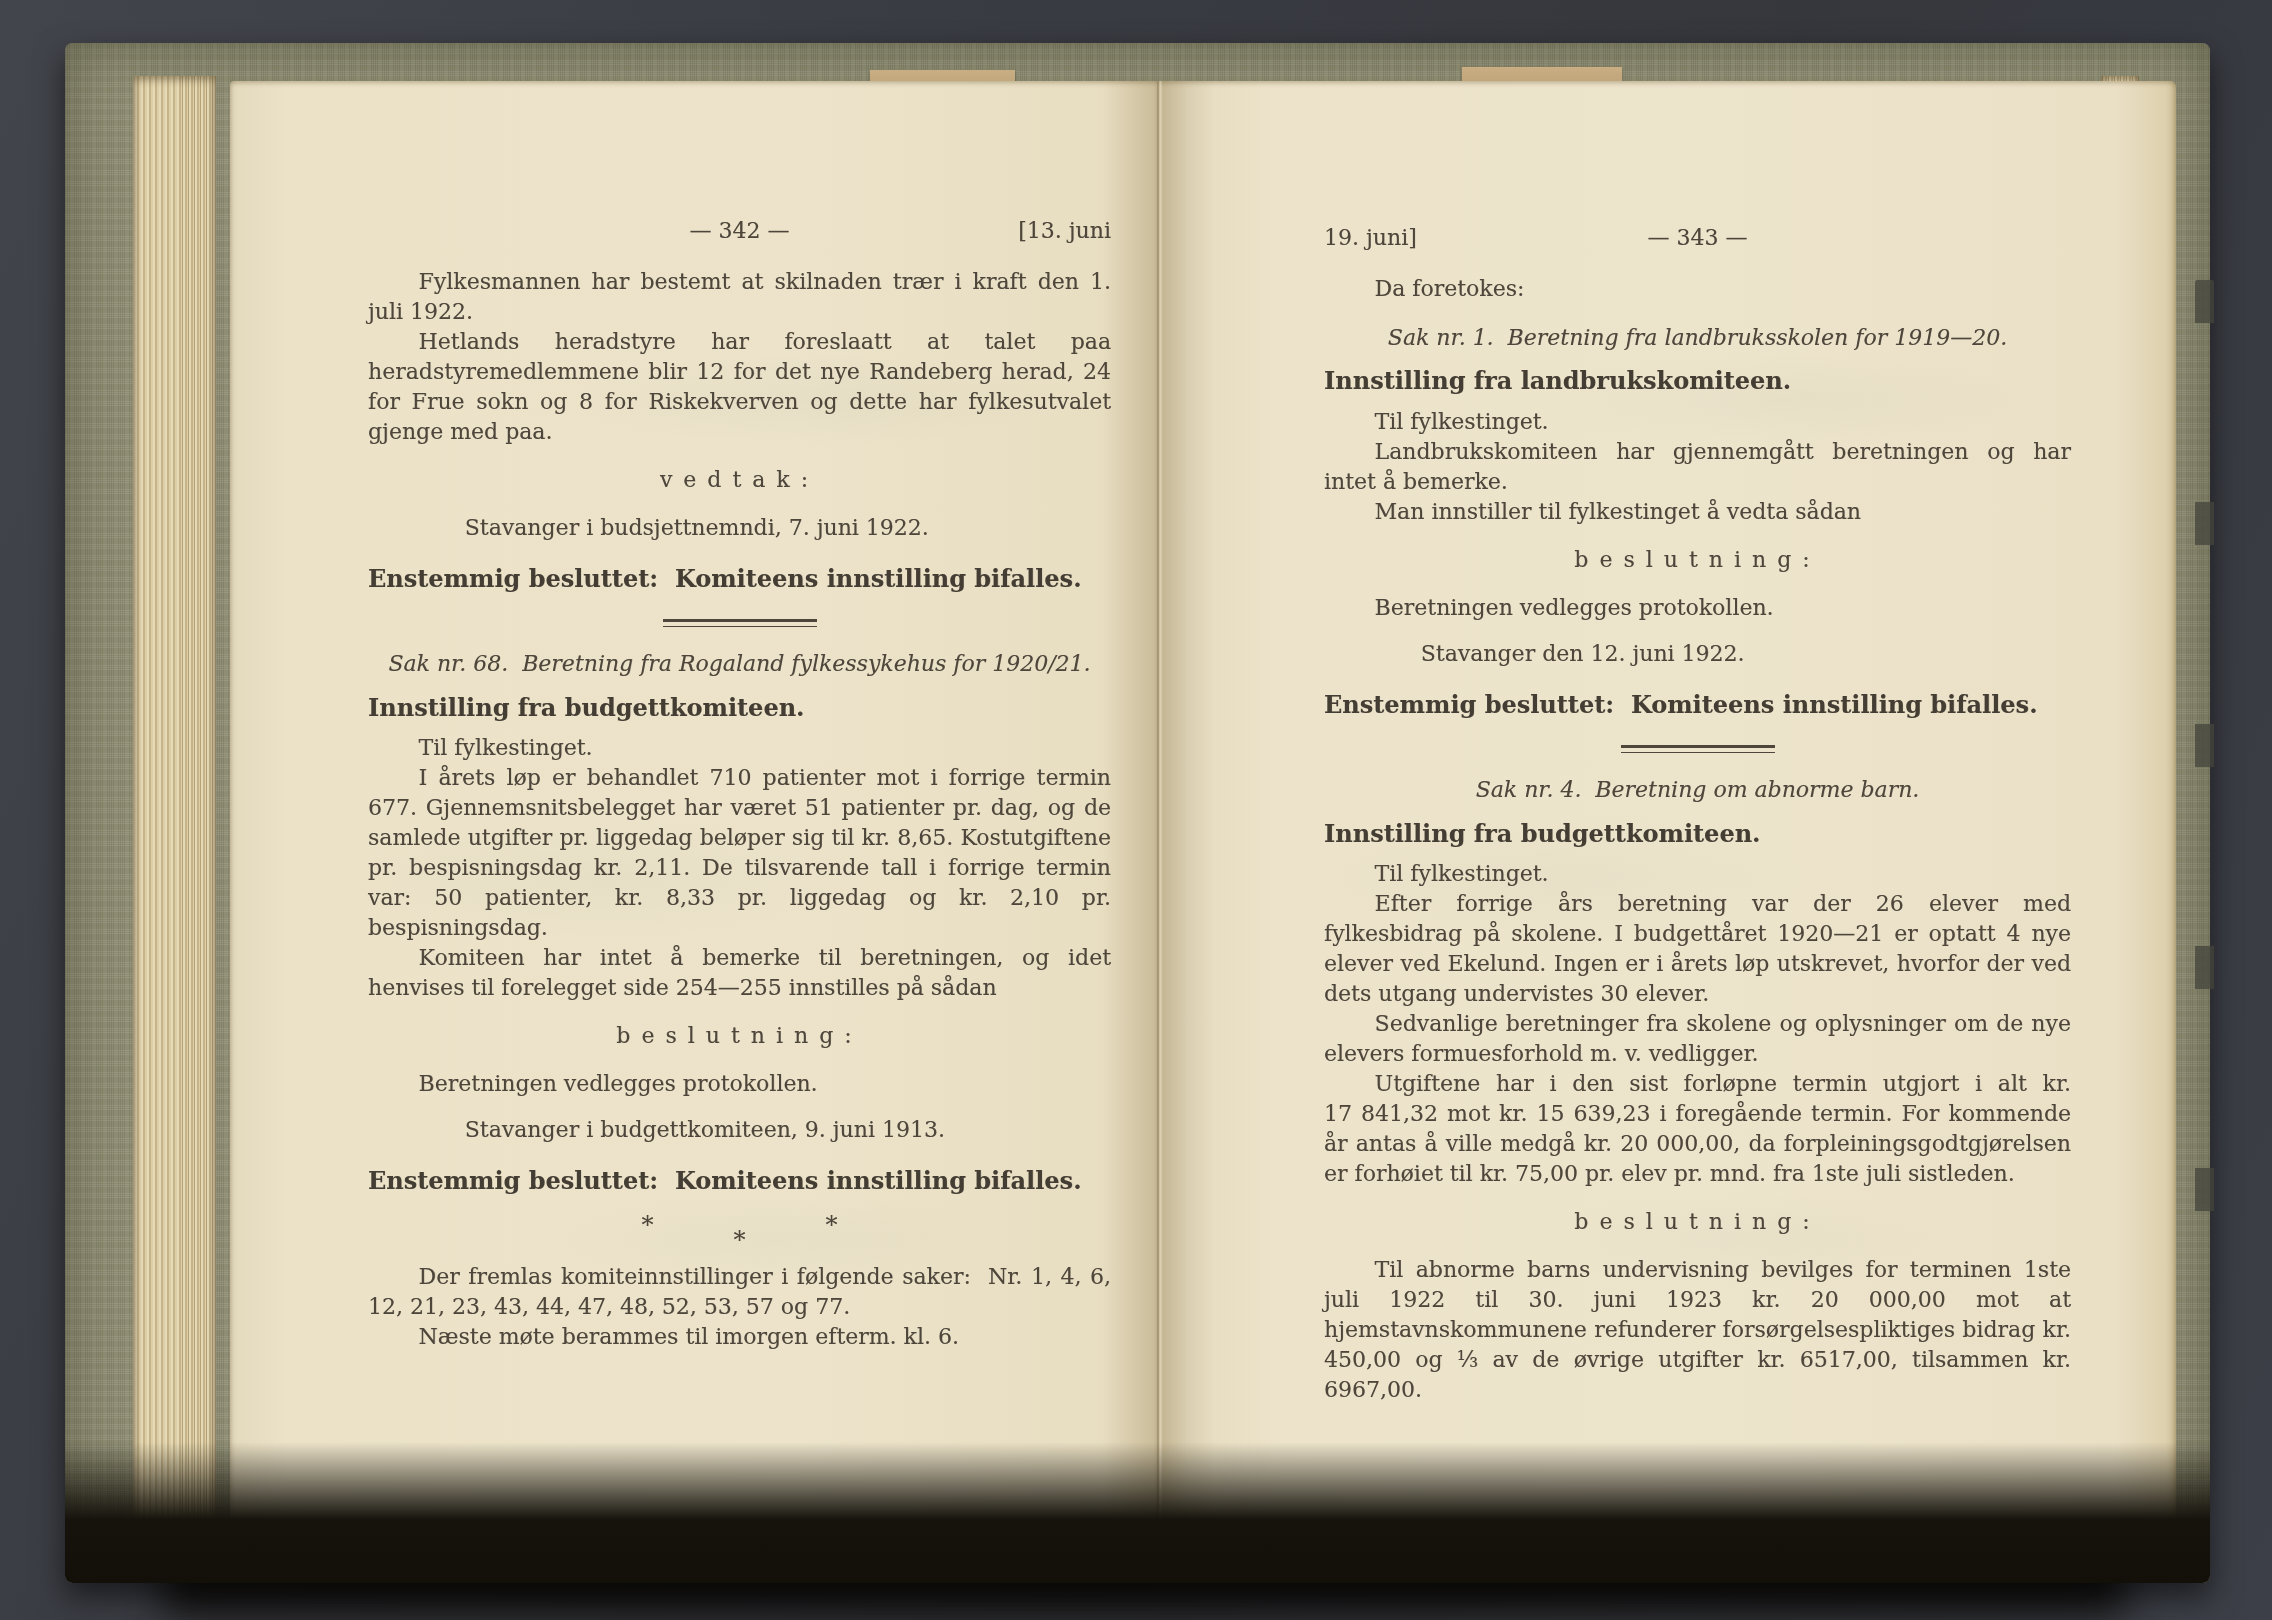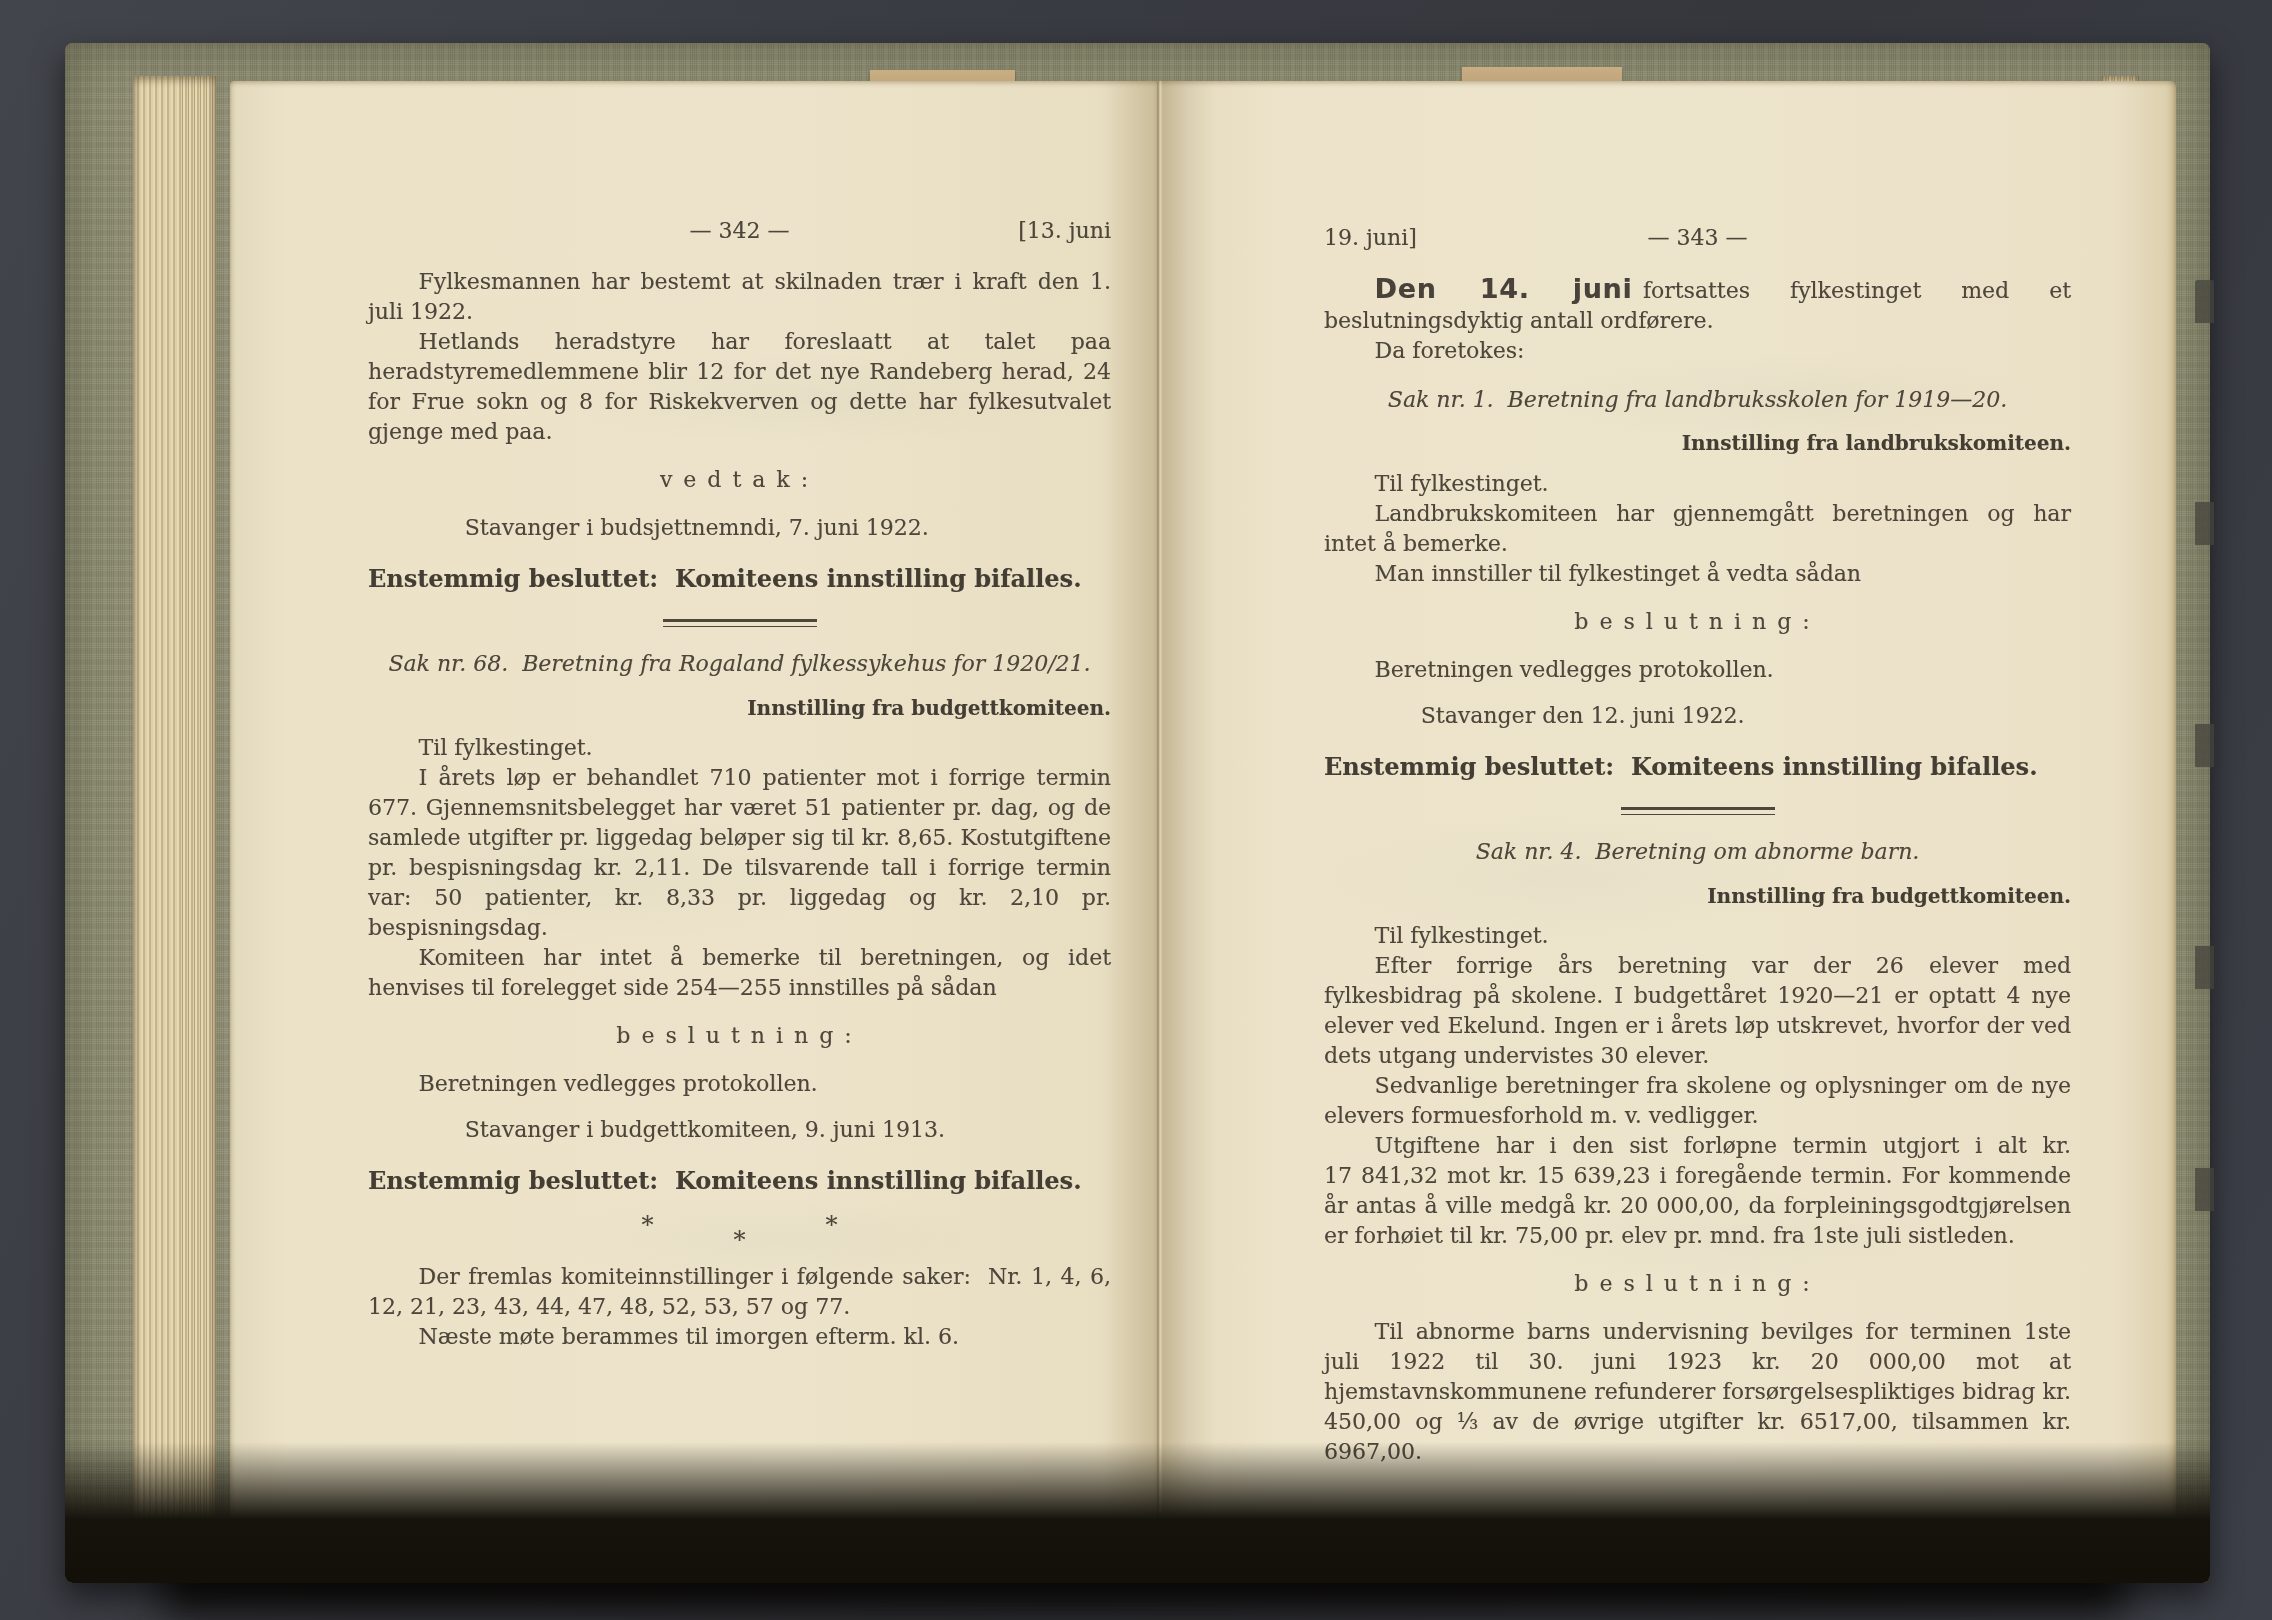--- a/index.html
+++ b/index.html
@@ -54,21 +54,21 @@
   .hdr-center{text-align:center;}
   .hdr-rightcell{text-align:right;}
   .hdr-leftcell{text-align:left;}
   .p{margin:0;text-indent:2.3em;text-align:justify;}
   .p.noind{text-indent:0;}
   .spaced-head{text-align:center;letter-spacing:.5em;margin:18px 0;}
   .dateline{margin:16.3px 0 0 4.4em;}
   .decision{font-weight:bold;font-size:24px;color:#443d33;margin:21px 0 0;}
   .divider{width:154px;margin:25px auto 22px;border-top:3px solid #4e463b;border-bottom:1.5px solid #4e463b;height:4.4px;}
   .sak{font-style:italic;margin:0 0 13.3px;text-align:center;}
-  .sect-head{text-align:right;font-weight:bold;font-size:20px;color:#443d33;margin:0 0 10.4px;}
+  .sect-head{text-align:left;font-weight:bold;font-size:24px;color:#443d33;margin:0 0 10.4px;}
   .asterisks{display:flex;justify-content:center;gap:80px;margin:13.3px 0 0;font-size:24px;}
   .ast-mid{position:relative;top:15px;}
   .after-ast{margin-top:22px;}
   .den-juni{font-family:"DejaVu Sans","Liberation Sans",sans-serif;font-weight:700;font-size:27px;
     letter-spacing:0.7px;margin-right:10.4px;color:#49423a;}
 </style>
 </head>
 <body>
 
 <div class="scene">
@@ -115,21 +115,20 @@
     </div>
 
     <div class="page page-right">
       <div class="mottle"></div>
       <div class="page-text pt-right">
         <div class="pg-header">
           <span class="hdr-leftcell">19. juni]</span>
           <span class="hdr-center">— 343 —</span>
           <span class="hdr-rightcell"></span>
         </div>
-        <p class="p"><span class="den-juni">Den 14. juni</span><span>fortsattes fylkestinget med et beslutningsdyktig antall ordførere.</span></p>
         <p class="p">Da foretokes:</p>
         <p class="sak" style="margin-top:19px;">Sak nr. 1.&nbsp; Beretning fra landbruksskolen for 1919—20.</p>
         <div class="sect-head">Innstilling fra landbrukskomiteen.</div>
         <p class="p">Til fylkestinget.</p>
         <p class="p">Landbrukskomiteen har gjennemgått beretningen og har intet å bemerke.</p>
         <p class="p">Man innstiller til fylkestinget å vedta sådan</p>
         <div class="spaced-head">beslutning:</div>
         <p class="p">Beretningen vedlegges protokollen.</p>
         <p class="p noind dateline">Stavanger den 12. juni 1922.</p>
         <p class="decision">Enstemmig besluttet:&nbsp; Komiteens innstilling bifalles.</p>

